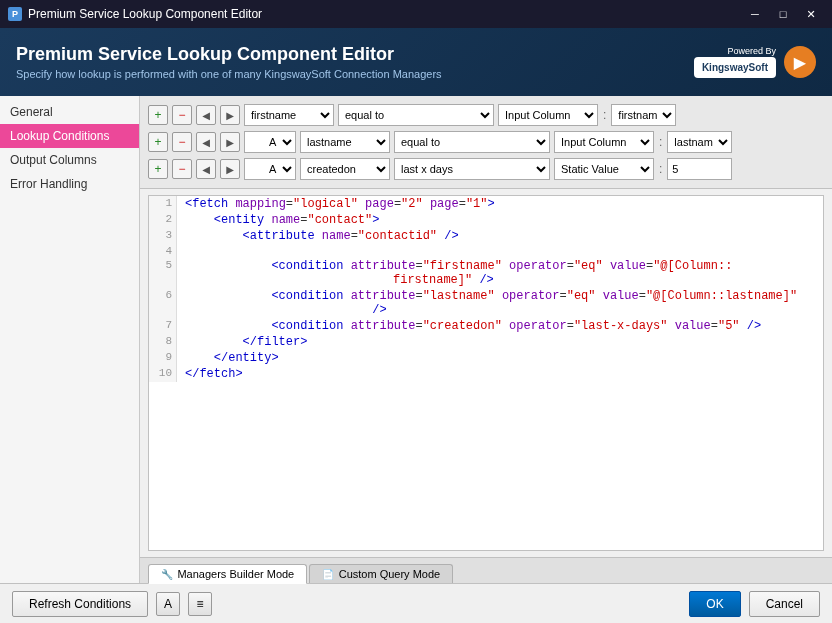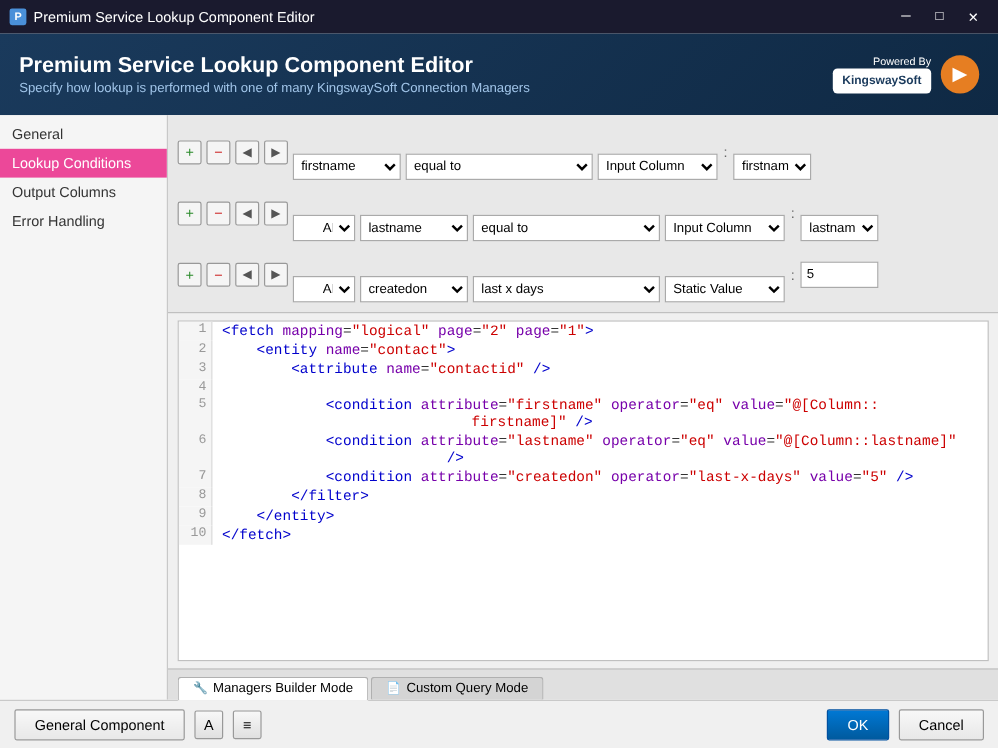--- a/index.html
+++ b/index.html
@@ -88,21 +88,20 @@
     .icon-btn.red { color: #cc2222; }
     .icon-btn.nav { color: #555; font-size: 10px; }
 
     .select-sm {
       height: 22px;
       border: 1px solid #aaa;
       background: white;
       font-size: 11px;
       cursor: pointer;
       padding: 0 2px;
-      margin-top: 24px;
     }
     .select-and { width: 52px; padding-left: 20px; }
     .select-field { width: 90px; }
     .select-operator { width: 156px; }
     .select-type { width: 100px; }
     .select-value { width: 65px; }
     .input-value { width: 65px; height: 22px; border: 1px solid #aaa; padding: 0 4px; font-size: 11px; }
 
     .code-area {
       flex: 1;
@@ -381,21 +380,21 @@
         <span class="tab-icon">📄</span>
         <span>Custom Query Mode</span>
       </div>
     </div>
 
   </div>
 </div>
 
 <div class="footer">
   <div class="footer-left">
-    <button class="btn btn-refresh">General Component</button>
+    <button class="btn btn-refresh">Refresh Conditions</button>
     <button class="footer-icon-btn">A</button>
     <button class="footer-icon-btn">≡</button>
   </div>
   <div class="footer-right">
     <button class="btn btn-primary">OK</button>
     <button class="btn">Cancel</button>
   </div>
 </div>
 
 </body></html>

